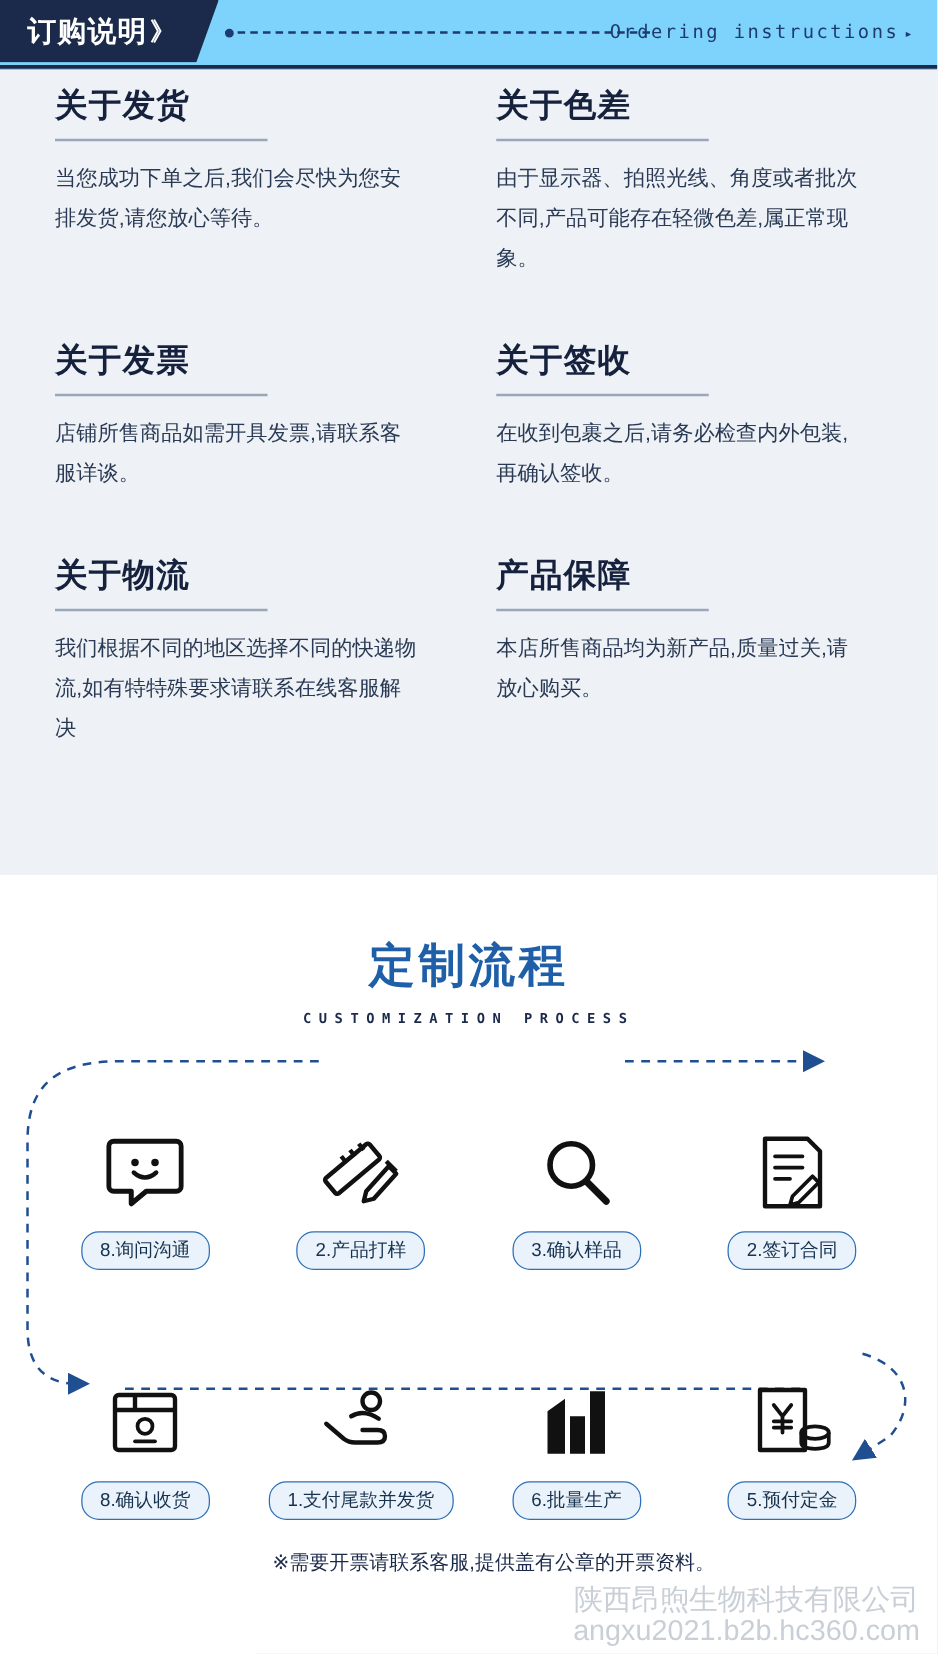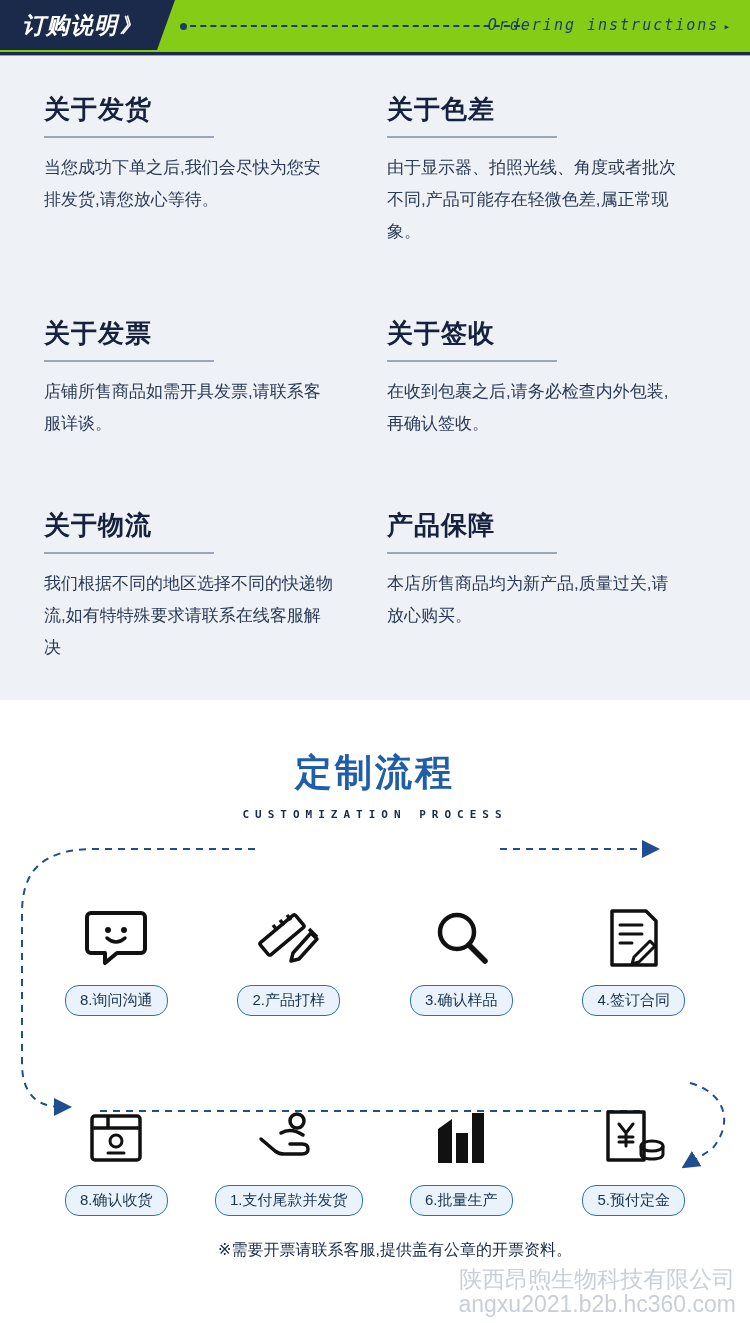--- a/index.html
+++ b/index.html
@@ -14,22 +14,21 @@
     width: 750px;
     height: 1323px;
     overflow: hidden;
     background: #eef2f6;
   }
 
   
   .header {
     position: relative;
     height: 56px;
-    background: #84cc16;
-    font-style: italic;
+    background: #7dd3fc;
   }
   .header-tab {
     position: absolute;
     left: 0; top: 0;
     height: 50px;
     background: #1b2a4a;
     color: #fff;
     padding: 0 34px 0 22px;
     display: flex;
     align-items: center;
@@ -67,26 +66,25 @@
   .header-en .arrow { font-size: 11px; margin-left: 4px; }
   .header-rule {
     position: absolute;
     left: 0; right: 0; top: 52px;
     height: 3px;
     background: #1b2a4a;
   }
 
   
   .info-grid {
-    padding: 36px 40px 0 44px;
+    padding: 11px 40px 0 44px;
     display: grid;
     grid-template-columns: 1fr 1fr;
     column-gap: 40px;
     row-gap: 0;
-    gap: 20px;
   }
   .info-block { padding-bottom: 48px; }
   .info-title {
     font-size: 26px;
     font-weight: bold;
     color: #16213d;
     letter-spacing: 1px;
     padding-bottom: 9px;
     display: inline-block;
     border-bottom: 2px solid #9aa7b8;
@@ -307,21 +305,21 @@
         </div>
 
         <div class="cell">
           <div class="ico">
             <svg width="60" height="62" viewBox="0 0 60 62">
               <path d="M8,4 h34 l10,10 v44 h-44 z" fill="none" stroke="#111" stroke-width="3.5" stroke-linejoin="round"></path>
               <path d="M16,18 h22 M16,27 h22 M16,36 h12" stroke="#111" stroke-width="3" stroke-linecap="round"></path>
               <path d="M30,50 l16,-16 5,5 -16,16 -7,2 z" fill="none" stroke="#111" stroke-width="3" stroke-linejoin="round"></path>
             </svg>
           </div>
-          <span class="pill">4.签订合同</span>
+          <span class="pill">2.签订合同</span>
         </div>
       </div>
 
       <div class="row row2">
         <div class="cell">
           <div class="ico">
             <svg width="60" height="60" viewBox="0 0 60 60">
               <rect x="6" y="8" width="48" height="44" rx="3" fill="none" stroke="#111" stroke-width="3.5"></rect>
               <path d="M6,20 h48" stroke="#111" stroke-width="3.5"></path>
               <path d="M22,8 v12" stroke="#111" stroke-width="3.5"></path>

